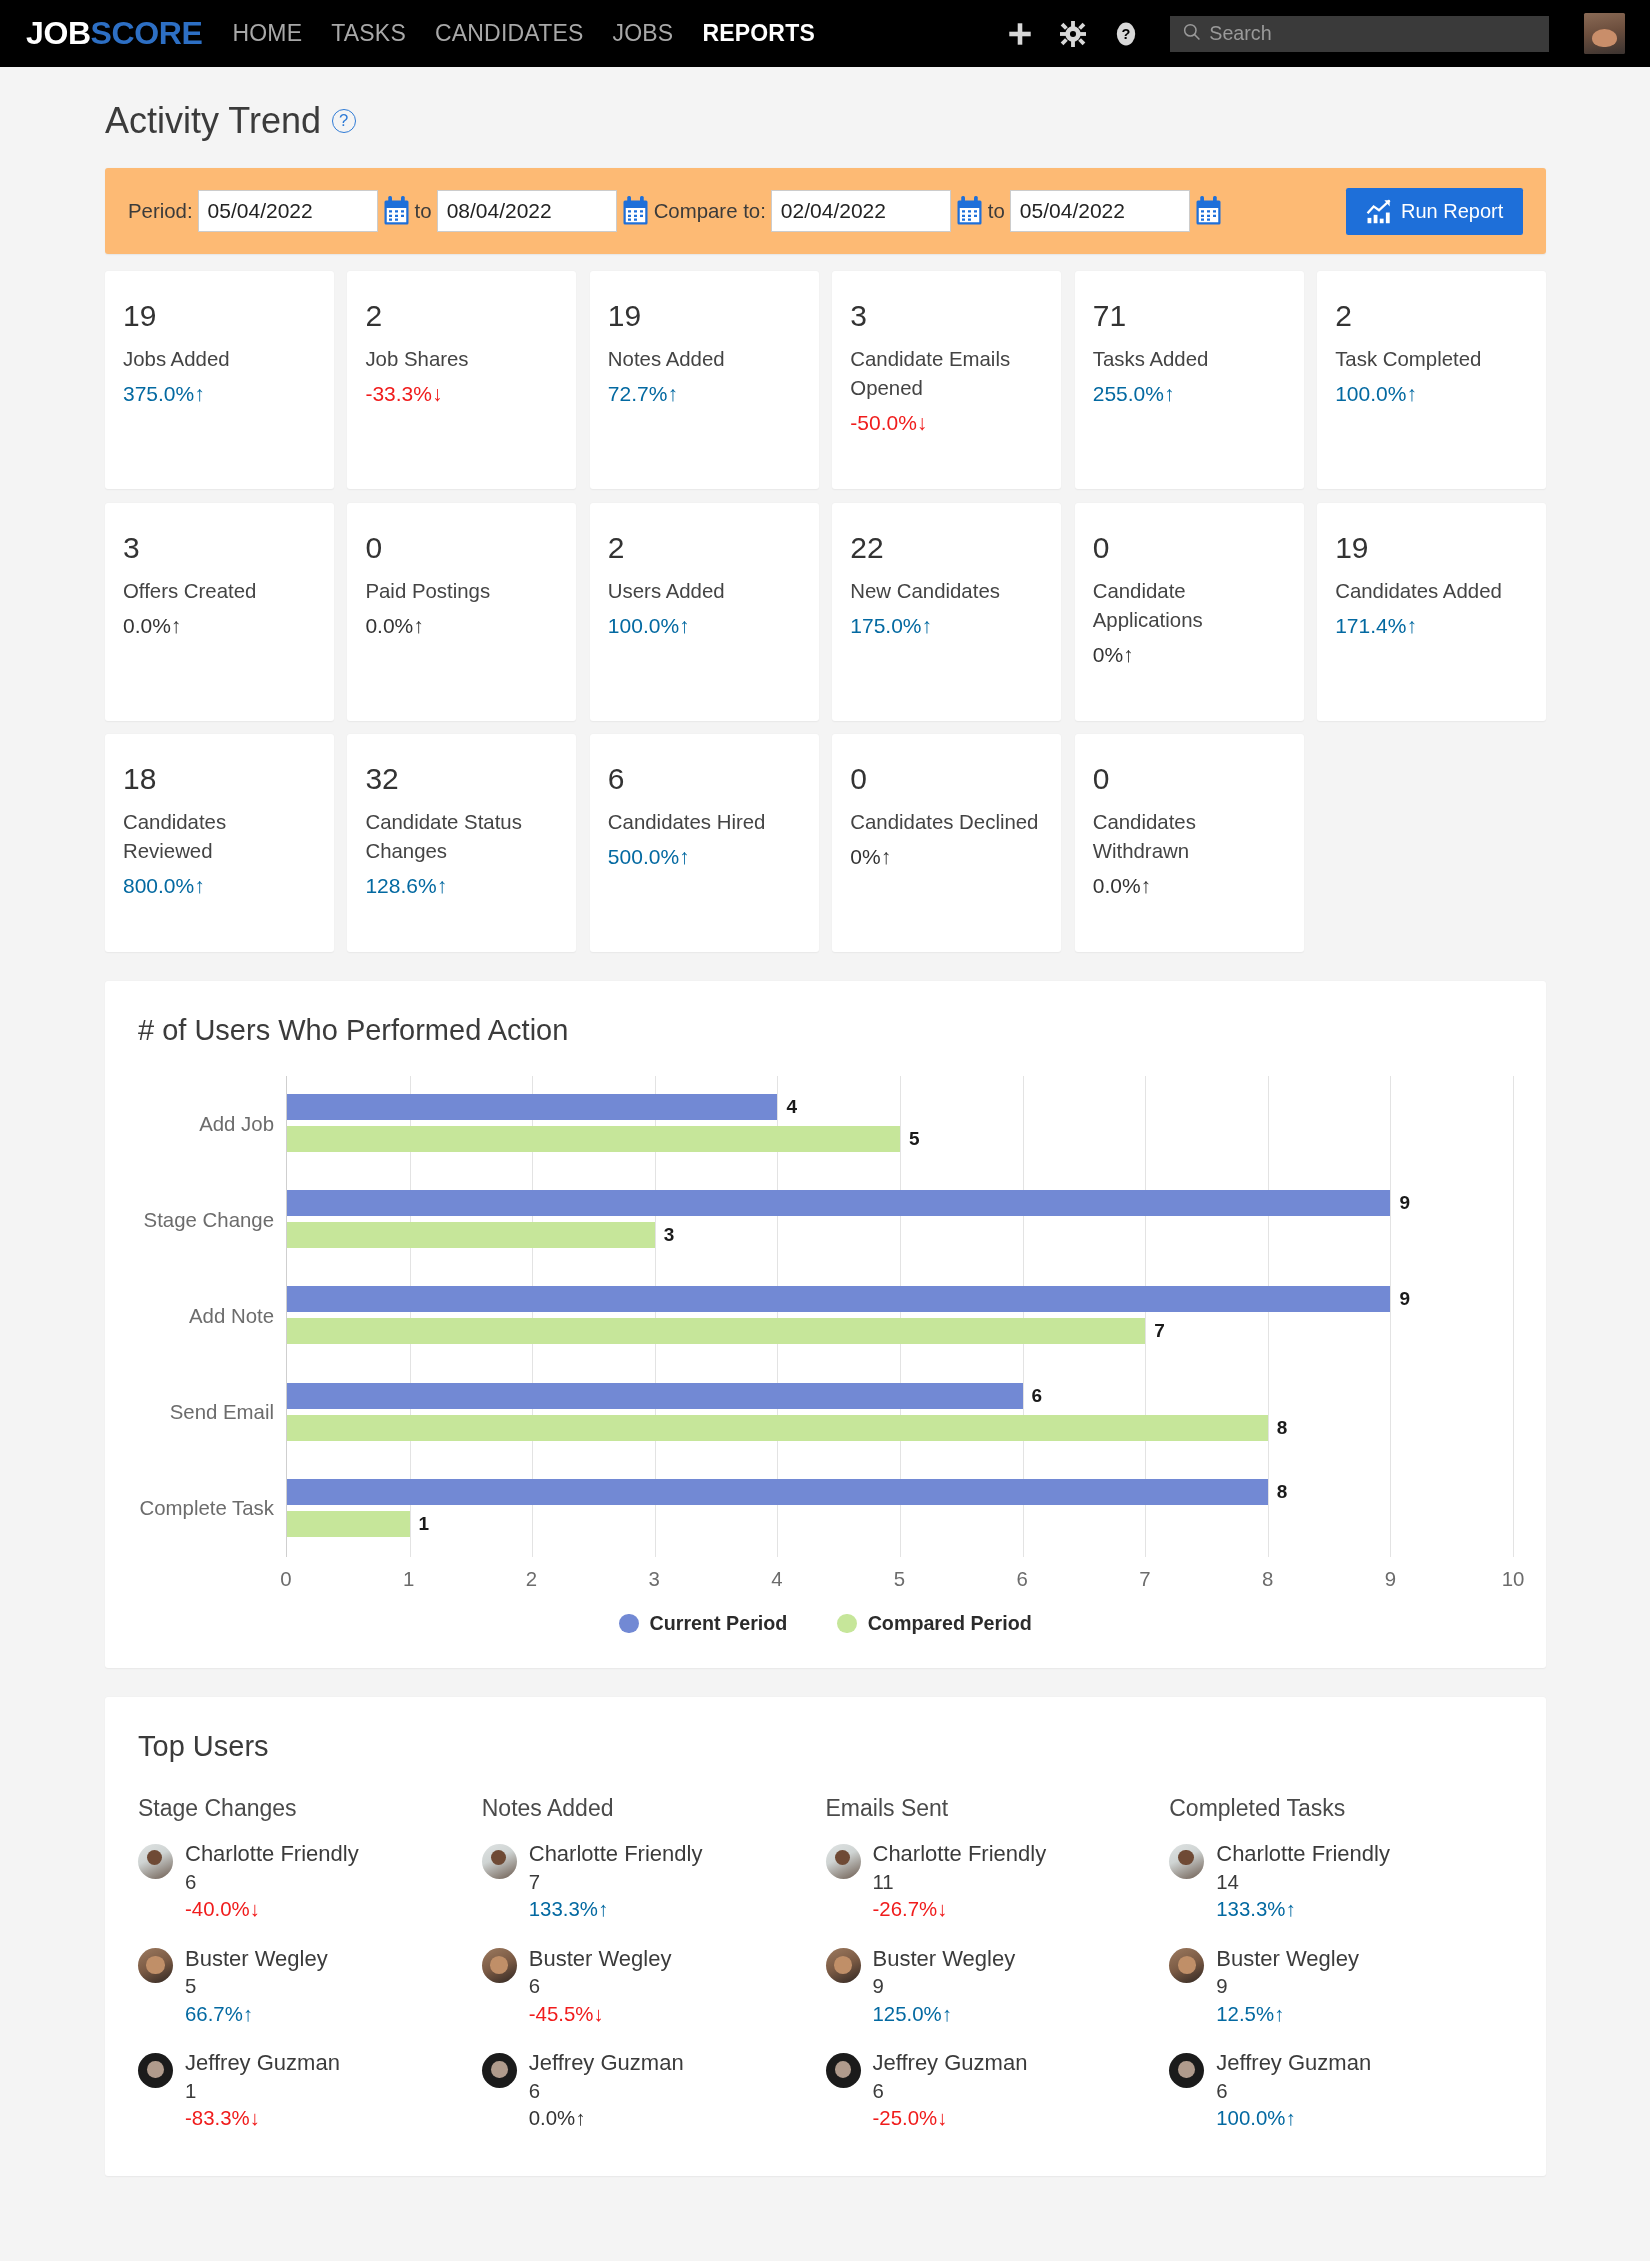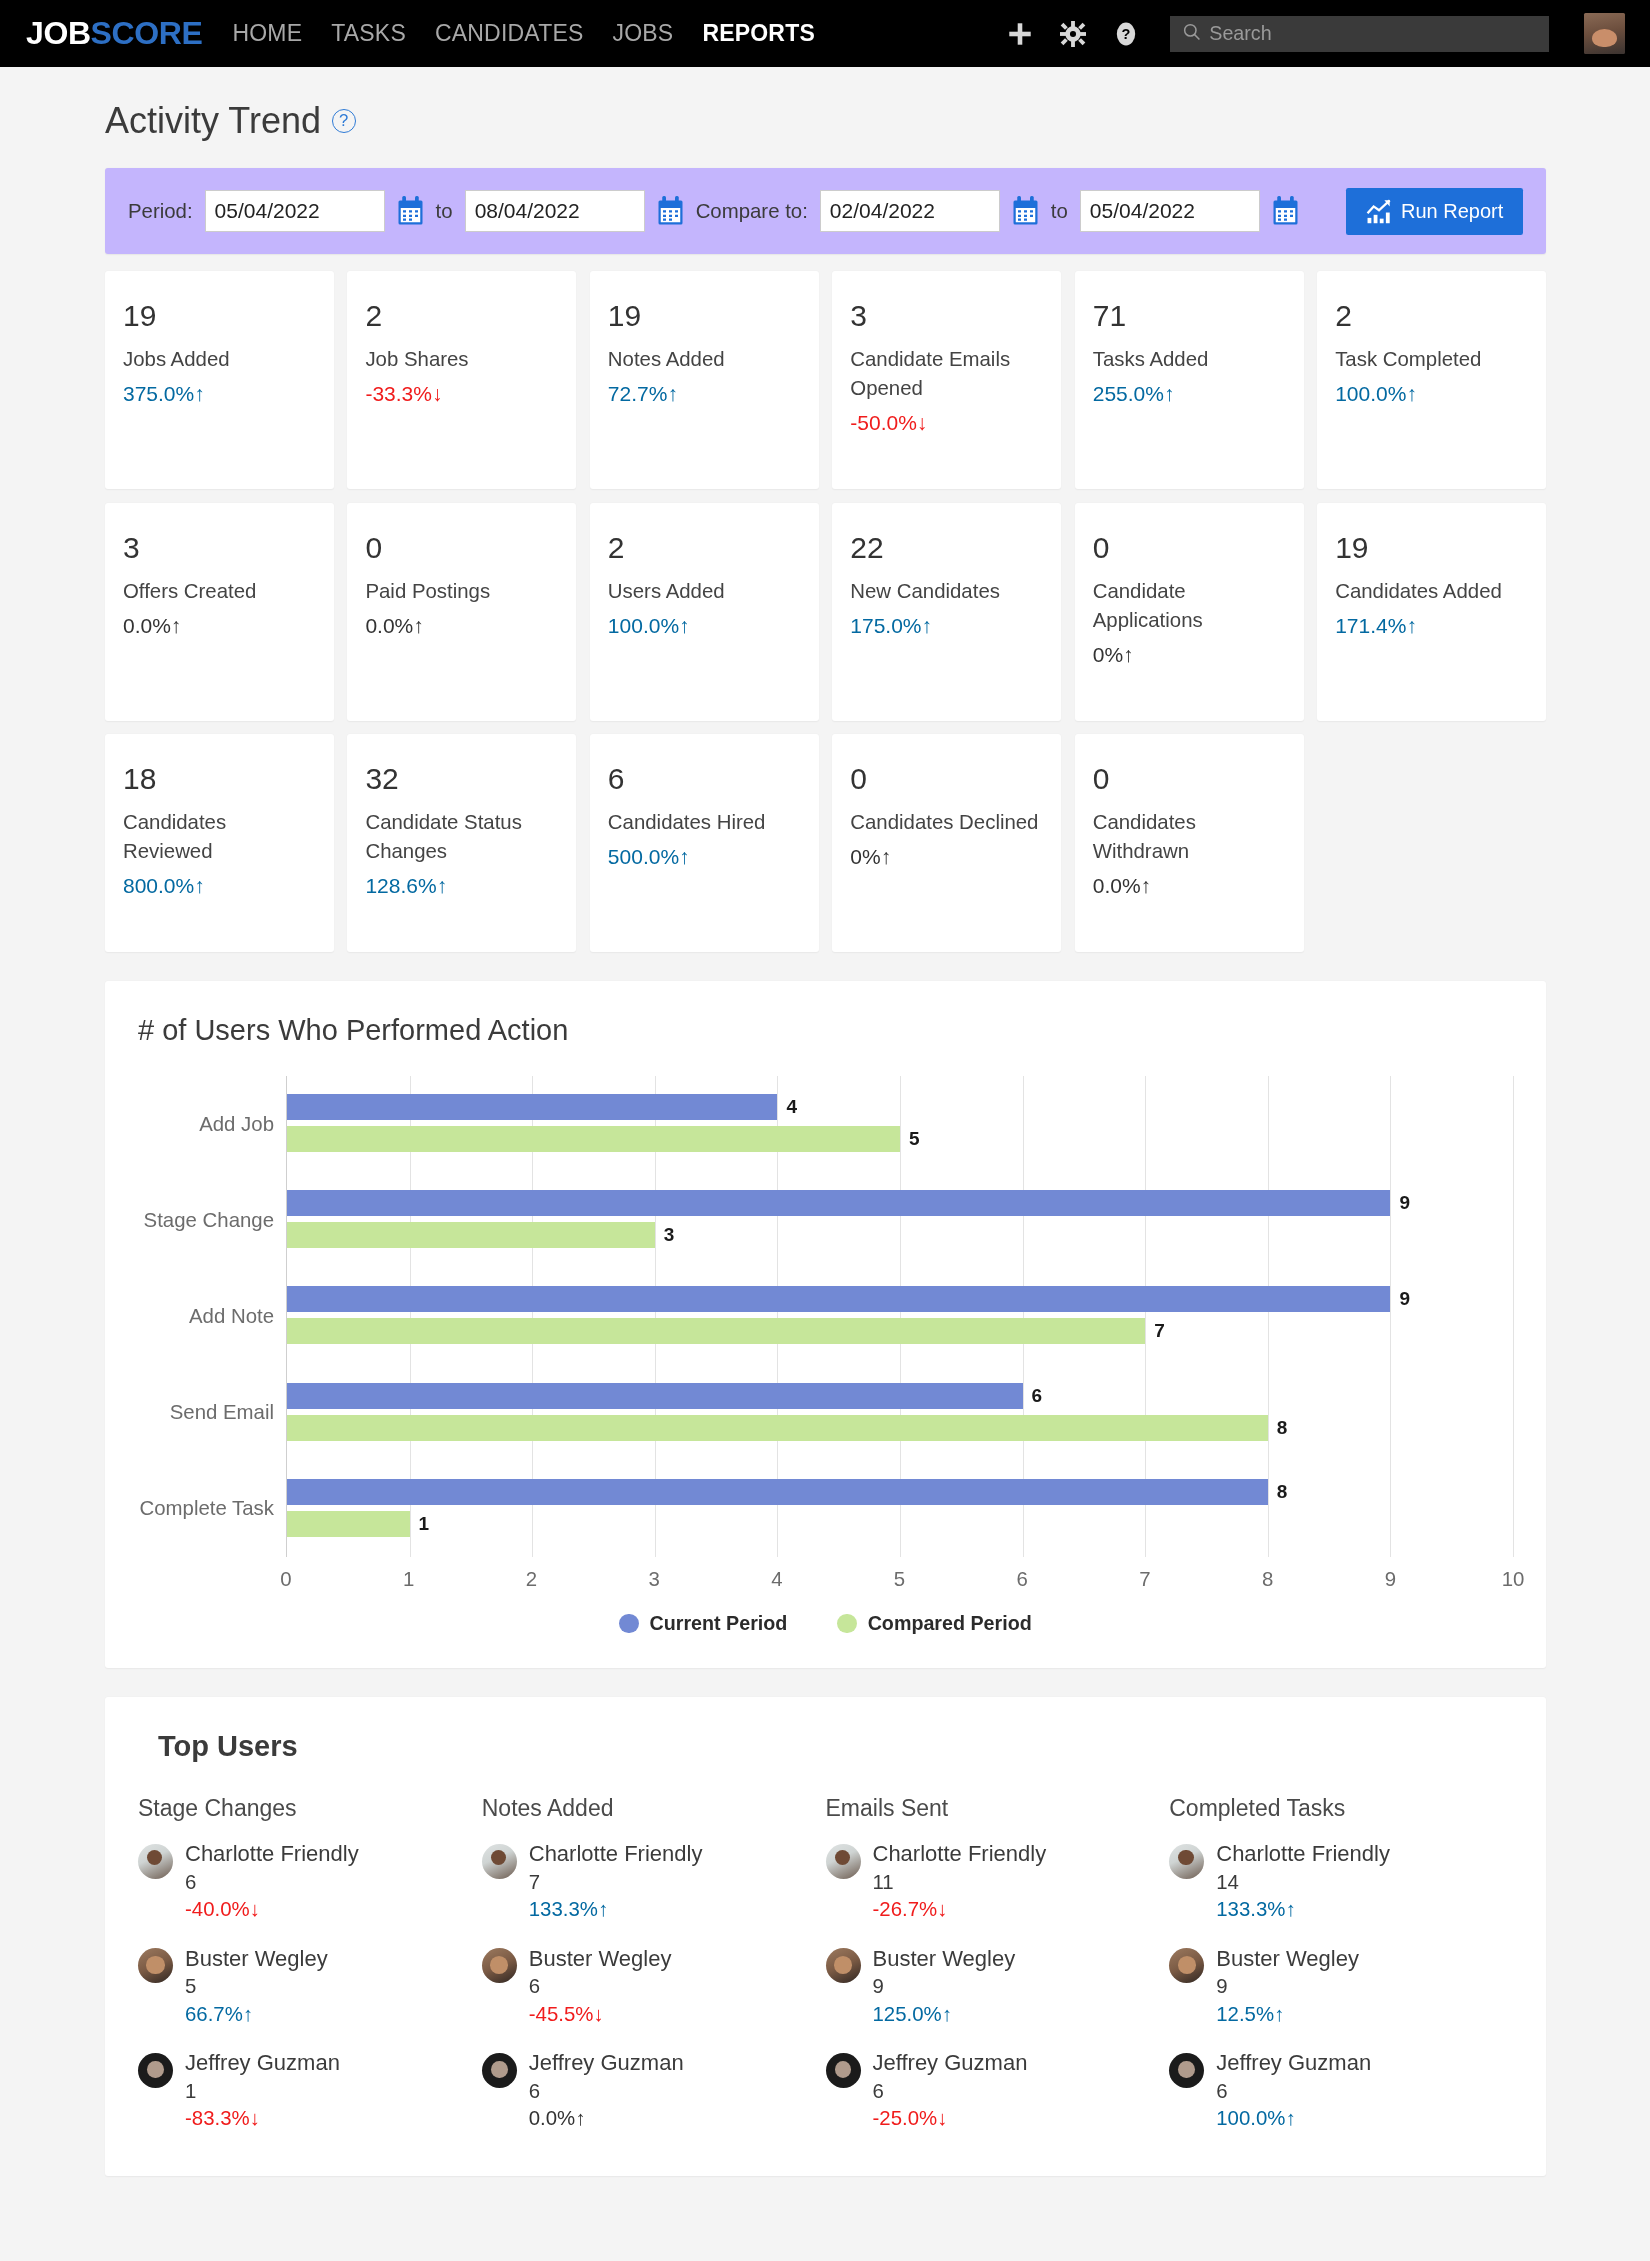--- a/index.html
+++ b/index.html
@@ -105,26 +105,26 @@
     border: 1.5px solid #2f7bd6;
     border-radius: 50%;
     color: #2f7bd6;
     font-size: 16.7px;
     display: flex; align-items: center; justify-content: center;
     line-height: 1;
   }
 
   
   .filterbar {
-    background: #c4b5fd;
+    background: #fdba74;
     border-radius: 3px;
     padding: 19.7px 23px;
     display: flex;
     align-items: center;
-    gap: 12px;
+    gap: 5px;
     box-shadow: 0 0.8px 1.5px rgba(0,0,0,0.06);
   }
   .flabel { font-size: 20.4px; color: #3b3b3b; white-space: nowrap; }
   .dateinput {
     width: 180px;
     height: 42px;
     border: 0.8px solid #ccc;
     background: #fff;
     font-size: 21px;
     font-family: "Liberation Sans", sans-serif;
@@ -265,23 +265,22 @@
     padding-bottom: 10.6px;
   }
   .legend-item { display: flex; align-items: center; gap: 10.6px; }
   .legend-dot { width: 19.7px; height: 19.7px; border-radius: 50%; }
   .legend-text { font-size: 19.7px; font-weight: bold; color: #2b2b2b; }
 
   
   .topusers-title {
     font-size: 29px;
     color: #3b3b3b;
-    font-weight: 700;
+    font-weight: 400;
     margin-bottom: 32px;
-    margin-left: 20px;
   }
   .tu-grid {
     display: grid;
     grid-template-columns: repeat(4, 1fr);
     gap: 0;
   }
   .tu-col-title {
     font-size: 23px;
     color: #4a4a4a;
     margin-bottom: 16.7px;

